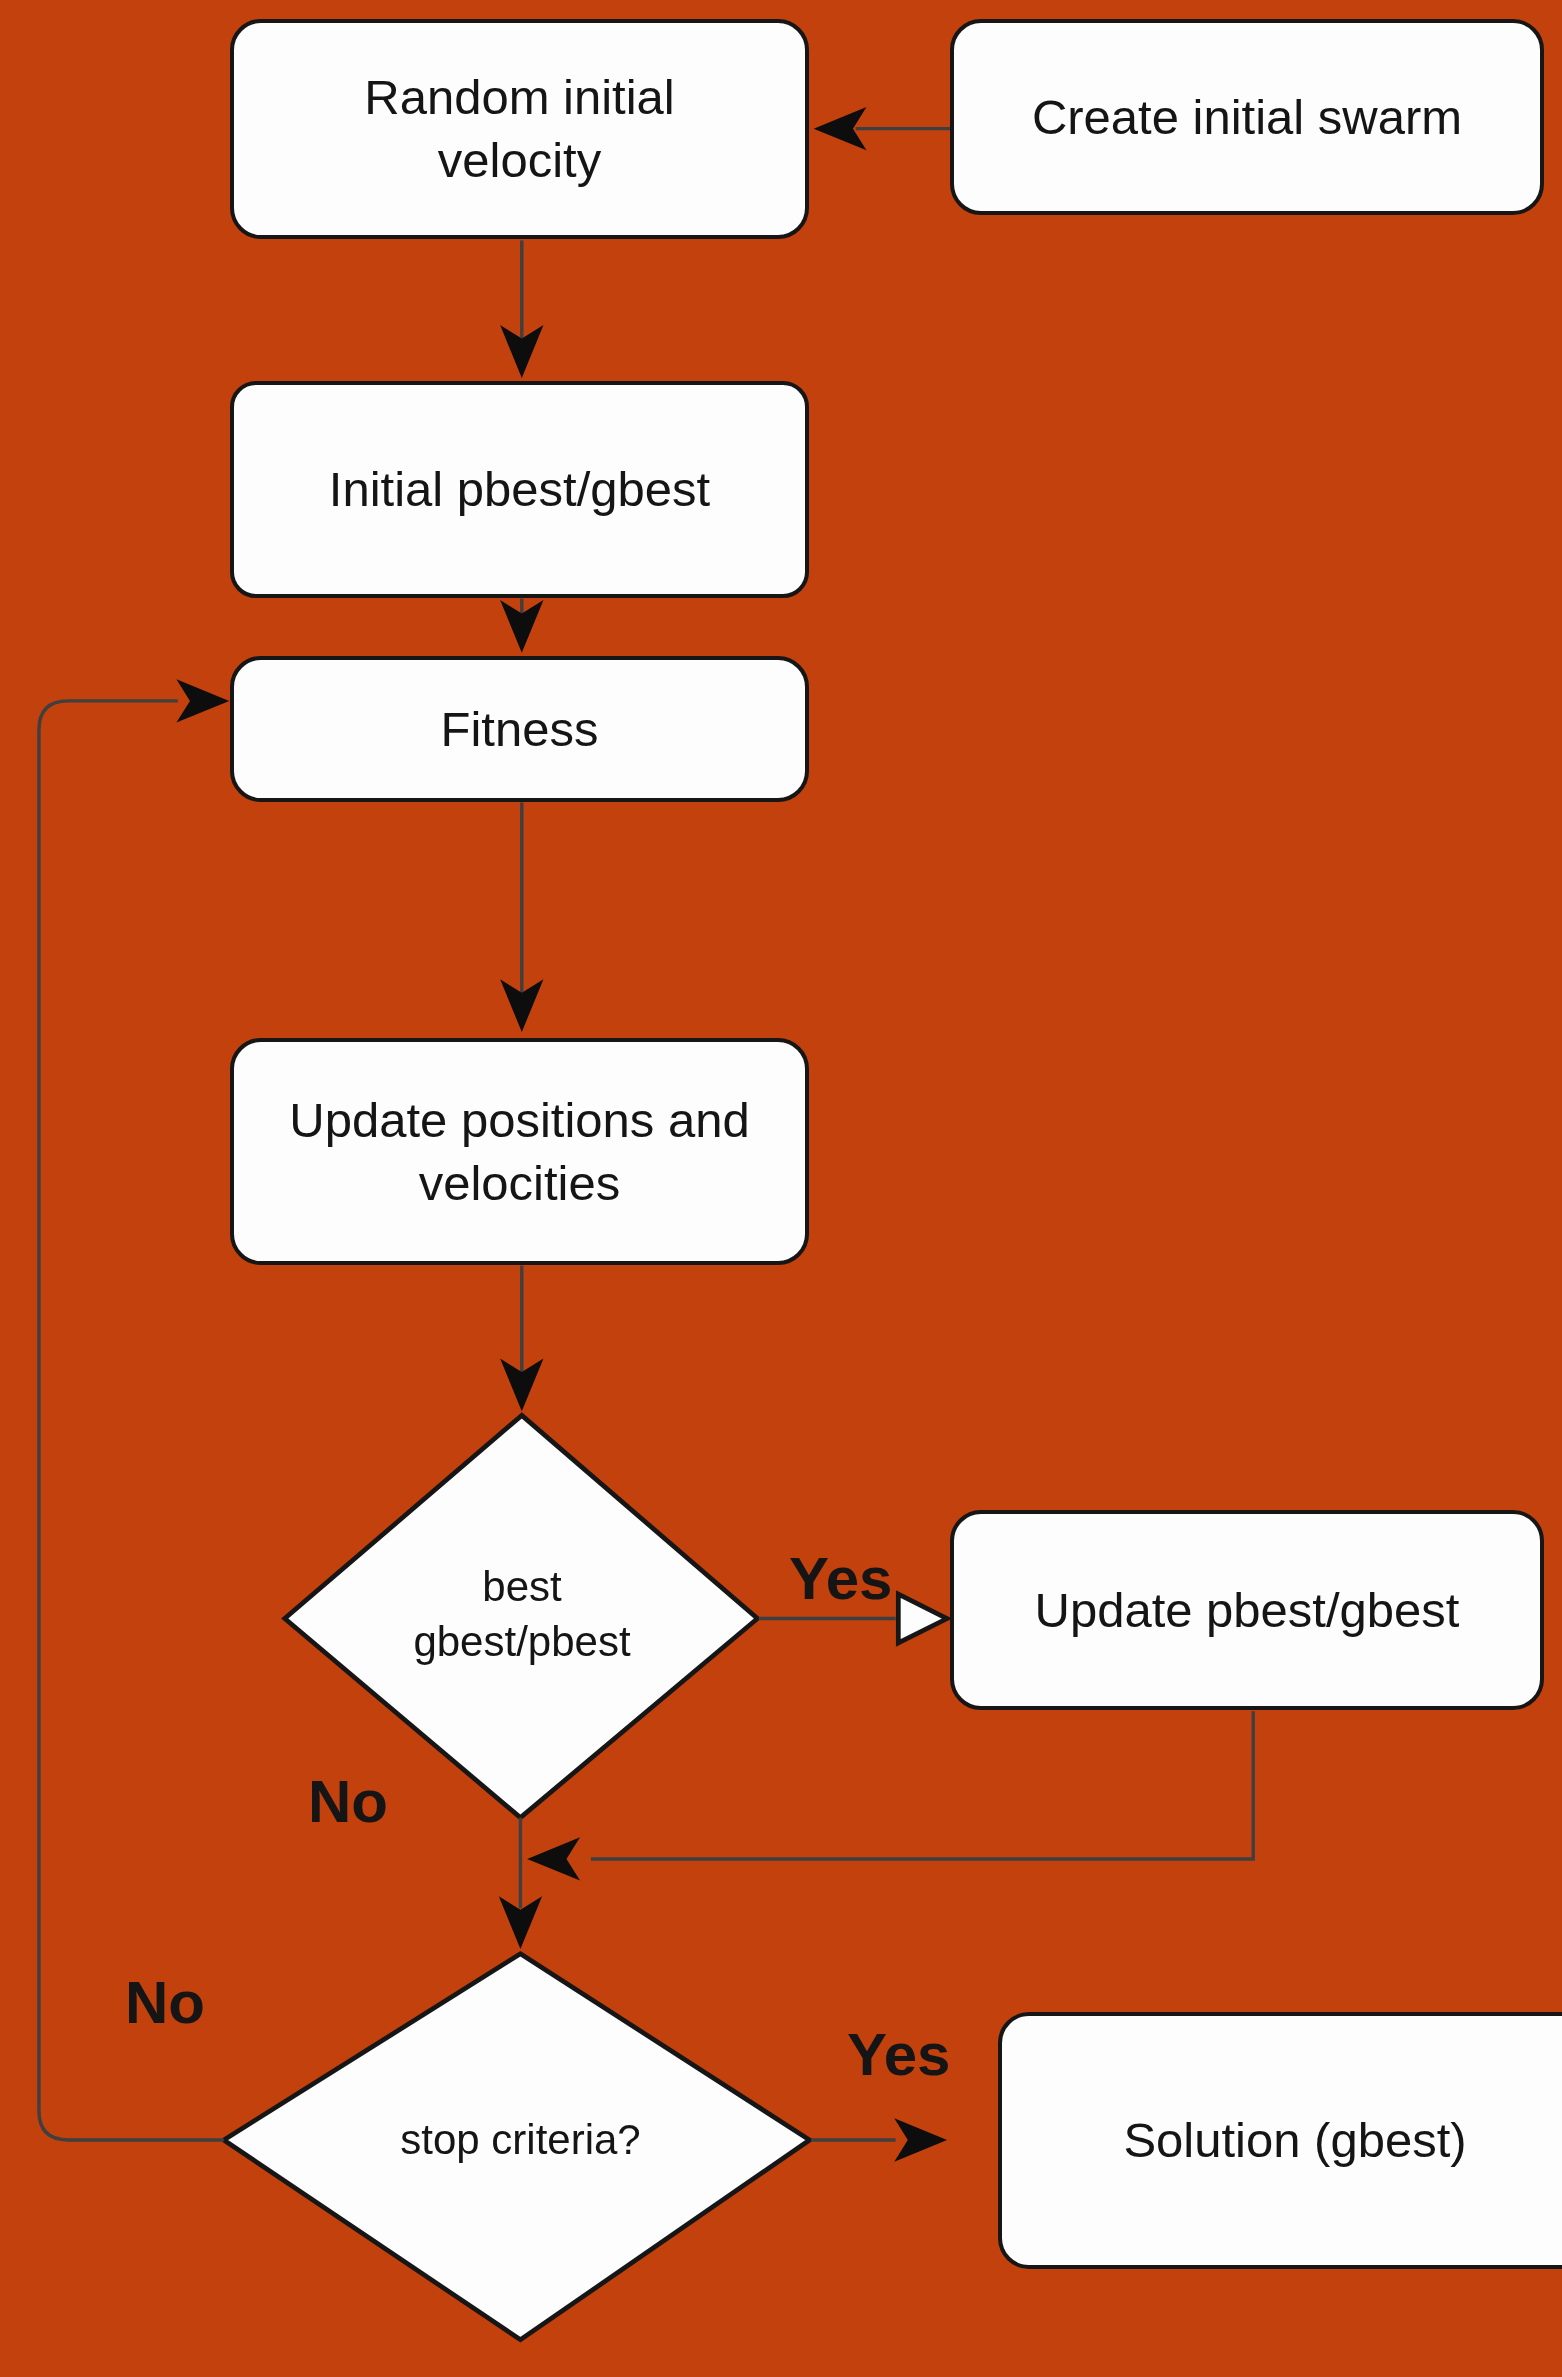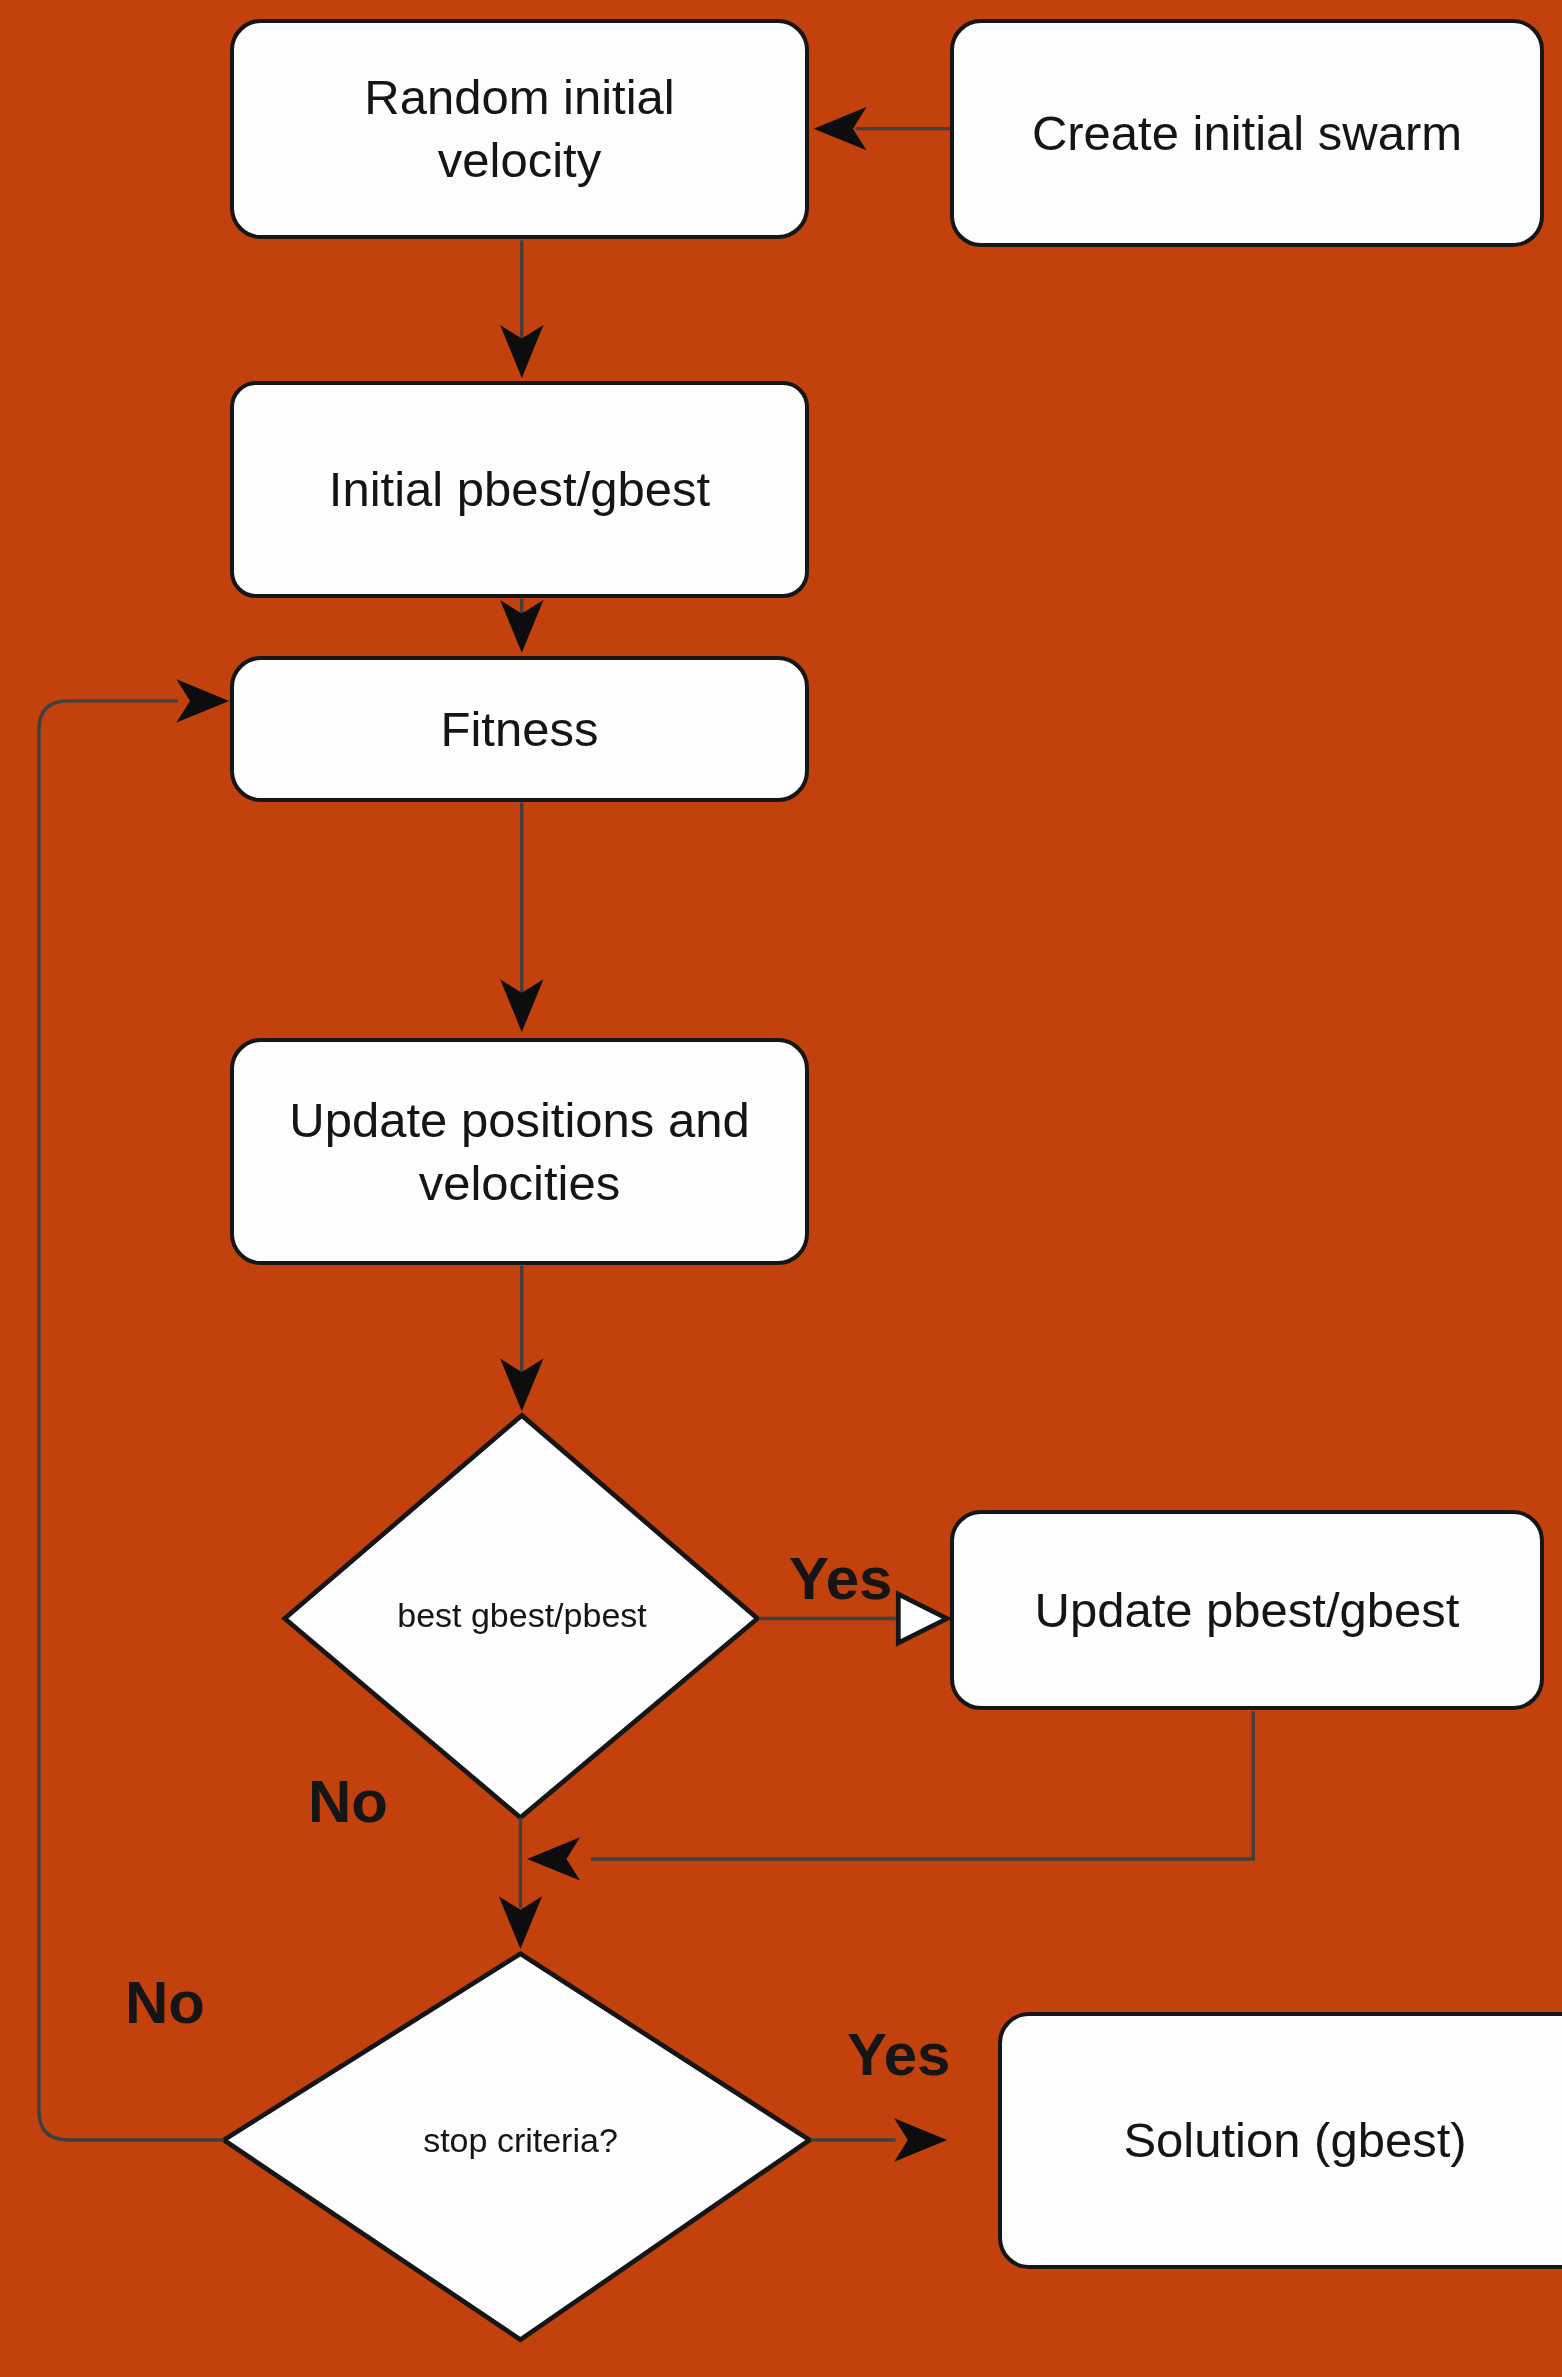--- a/index.html
+++ b/index.html
@@ -12,21 +12,21 @@
     position:absolute;z-index:2;box-sizing:border-box;
     background:#fdfdfd;border:4.7px solid #161616;border-radius:31px;
     display:flex;align-items:center;justify-content:center;text-align:center;
     font-size:49px;line-height:1.28;color:#151515;
   }
   .node .lbl{display:block;}
   .lbl-narrow{max-width:447px;}
   .lbl-mid{max-width:515px;}
   .dlabel{
     position:absolute;z-index:3;display:flex;align-items:center;justify-content:center;
-    text-align:center;font-size:34px;line-height:1.3;color:#151515;
+    text-align:center;font-size:42px;line-height:1.3;color:#151515;
   }
   .dlabel .lbl{display:block;max-width:298px;}
   .edge-label{
     position:absolute;z-index:3;font-size:60px;font-weight:700;color:#151515;
     text-align:left;width:135px;
   }
   .wire{stroke:#3f3f3f;stroke-width:5;fill:none;}
   .shape{fill:#fdfdfd;stroke:#161616;stroke-width:7;}
   .ah{fill:#0d0d0d;stroke:none;}
   .ah-open{fill:#fdfdfd;stroke:#161616;stroke-width:7;stroke-linejoin:miter;}
@@ -70,21 +70,21 @@
     <polygon class="ah" points="1398,3160 1320,3128 1340,3160 1320,3192"></polygon>
 
     <path class="wire" d="M 330 3160 H 100 Q 57 3160 57 3117 V 1078 Q 57 1035 100 1035 H 262"></path>
     <polygon class="ah" points="338,1035 260,1003 280,1035 260,1067"></polygon>
   </svg>
 
   <div class="node" style="left:230px;top:19px;width:579px;height:220px;">
     <span class="lbl lbl-narrow">Random initial velocity</span>
   </div>
 
-  <div class="node" style="left:950px;top:19px;width:594px;height:228px;">
+  <div class="node" style="left:950px;top:19px;width:594px;height:196px;">
     <span class="lbl">Create initial swarm</span>
   </div>
 
   <div class="node" style="left:230px;top:381px;width:579px;height:217px;border-radius:26px;">
     <span class="lbl">Initial pbest/gbest</span>
   </div>
 
   <div class="node" style="left:230px;top:656px;width:579px;height:146px;">
     <span class="lbl">Fitness</span>
   </div>

